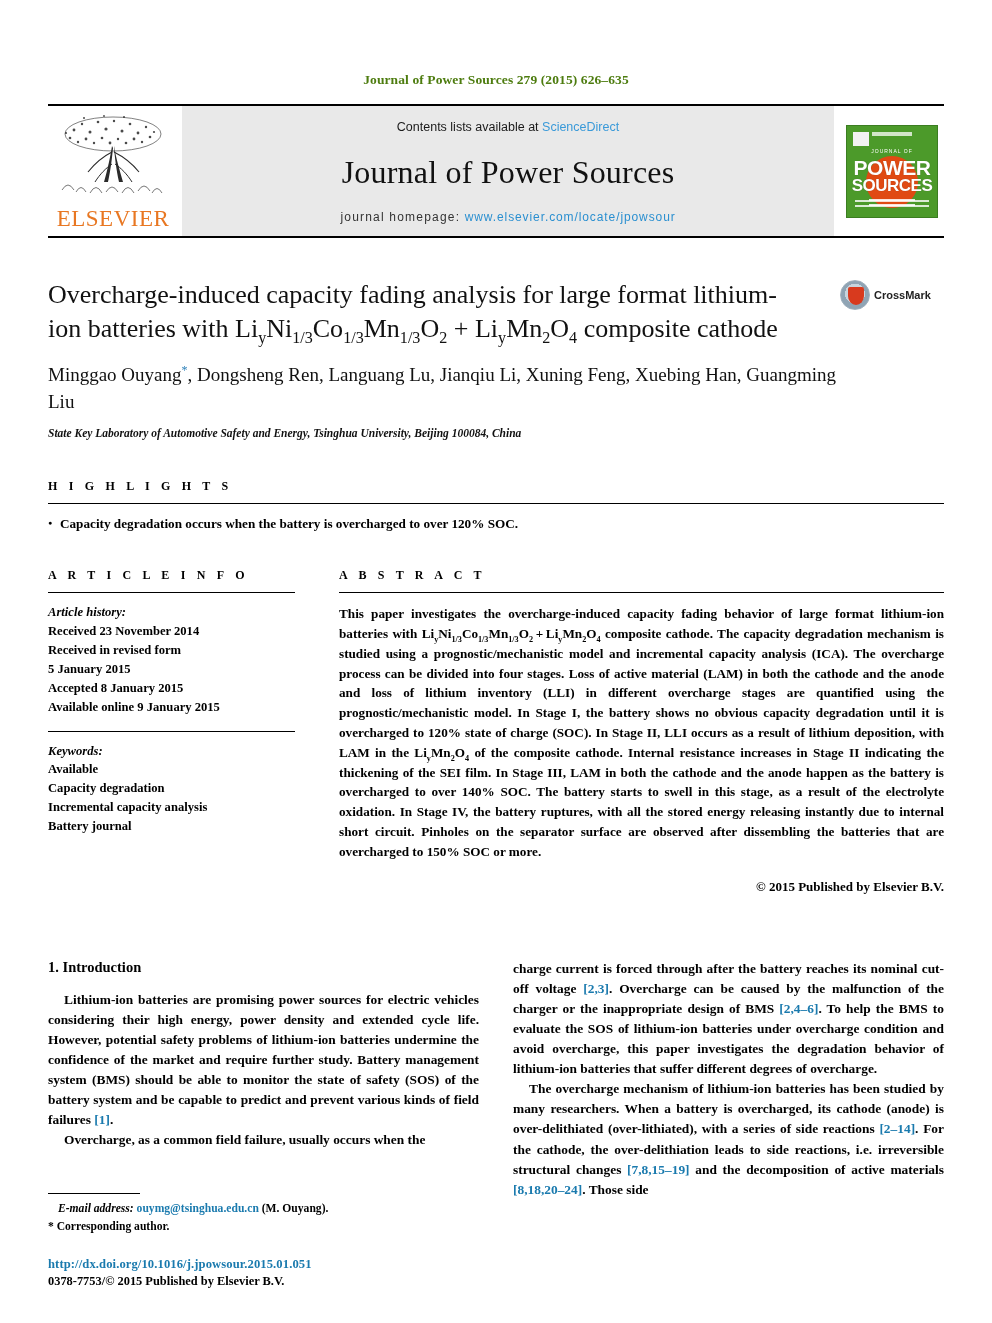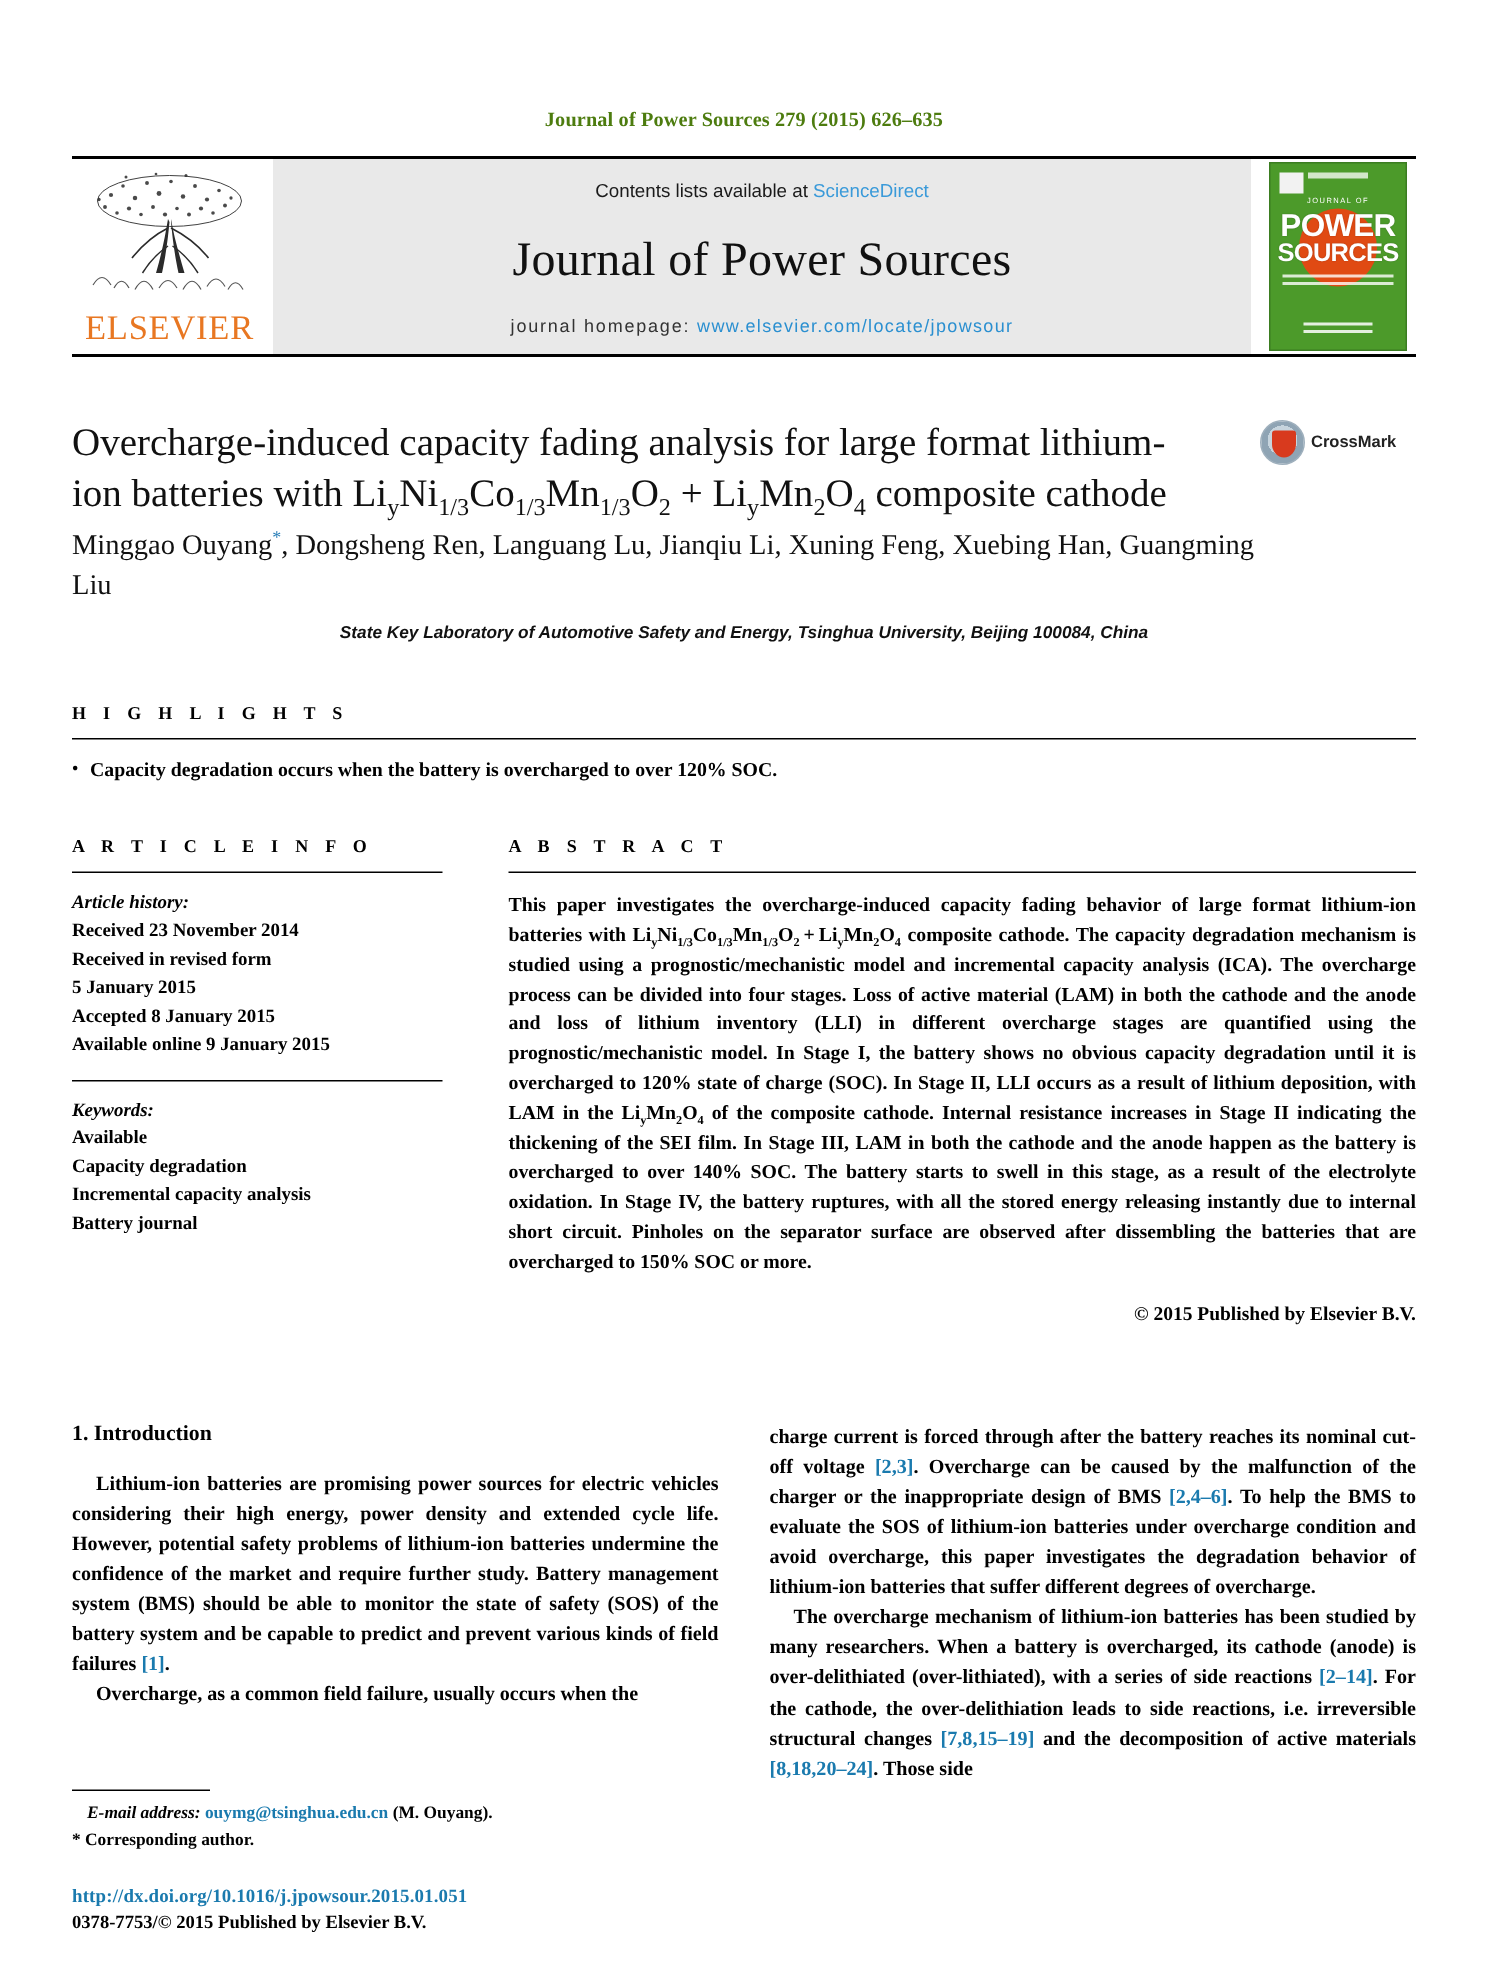--- a/index.html
+++ b/index.html
@@ -84,21 +84,21 @@
   .homepage-line .url { color: #2a8fd0; letter-spacing: .9px; }
   .cover-cell {
     flex: 0 0 104px;
     width: 104px;
     display:flex;
     align-items:center;
     justify-content:center;
     margin-left: 6px;
   }
   .cover {
-    width: 92px; height: 126px;
+    width: 92px; height: 93px;
     background: #4c9a2a;
     position: relative;
     border: 1px solid #3b7d21;
     overflow: hidden;
     font-family: "Liberation Sans", sans-serif;
   }
   .cover .sun {
     position:absolute; left:50%; top:30px; transform:translateX(-50%);
     width:52px; height:52px; border-radius:50%;
     background:#e04a13;
@@ -159,33 +159,32 @@
   .cm-badge:after {
     content:""; position:absolute; left:7px; top:6px; width:16px; height:18px;
     background:#d83a1e; border-radius:2px 2px 50% 50%;
   }
   .cm-text { font-family:"Liberation Sans", sans-serif; font-size:11px; font-weight:bold; color:#222; }
 
   .authors {
     font-family: "Liberation Serif", serif;
     font-size: 19px;
     line-height: 1.4;
-    margin-top: 4px;
+    margin-top: 16px;
     max-width: 790px;
     color:#111;
   }
   .authors .star { color:#2a7fb8; font-size: 12px; vertical-align: super; }
   .affil {
-    font-family: Liberation Sans, sans-serif;
+    font-family: Liberation Serif, serif;
     font-style: italic;
     font-weight: bold;
     font-size: 11.5px;
     margin-top: 12px;
     color:#111;
-    text-align:center;
   }
 
   
   .sec-head {
     font-family: "Liberation Serif", serif;
     font-weight: bold;
     font-size: 12px;
     letter-spacing: 4.2px;
     margin-top: 40px;
   }

